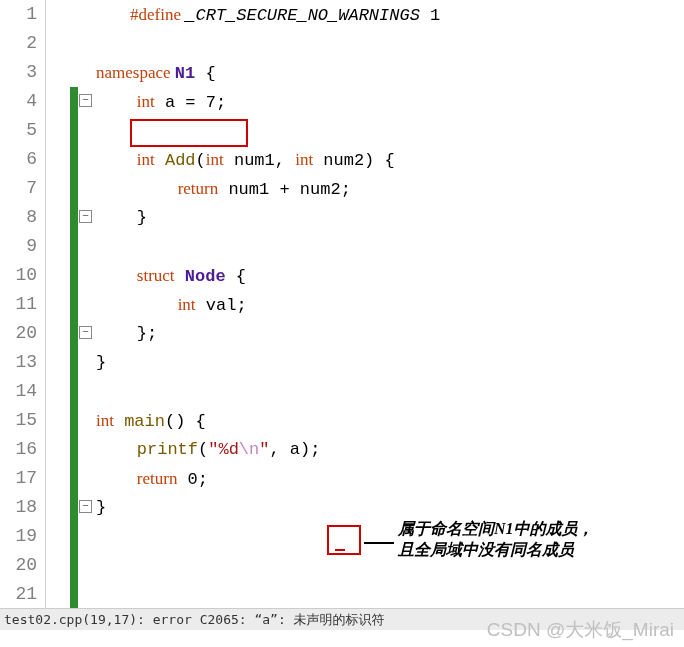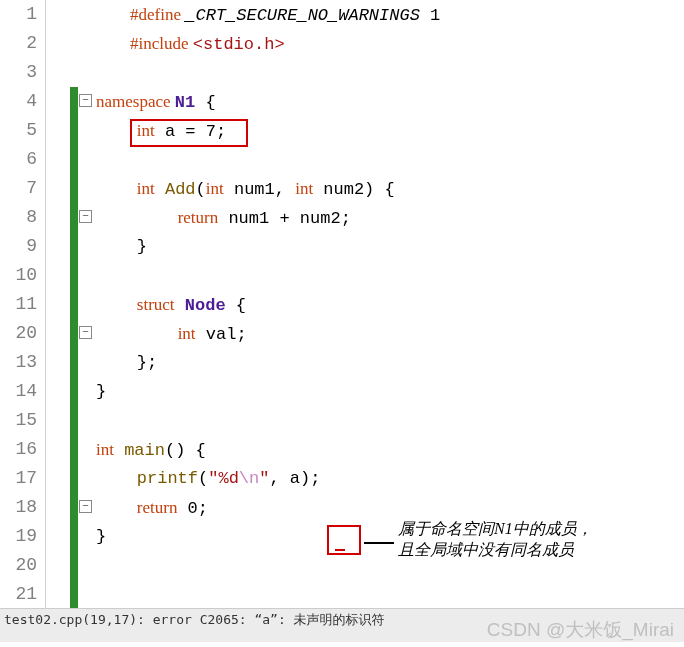--- a/index.html
+++ b/index.html
@@ -103,27 +103,27 @@
 }
 .annot-text {
   position: absolute;
   left: 398px;
   top: 518px;
   font-family: "KaiTi", "STKaiti", serif;
   font-size: 16px;
   font-style: italic;
   color: #000;
   line-height: 21px;
-  font-weight: normal;
+  font-weight: bold;
 }
 .error-bar {
   position: absolute;
   left: 0;
   top: 608px;
-  height: 34px;
+  height: 22px;
   width: 100%;
   background: #ececec;
   font-family: "SimSun", monospace;
   font-size: 13px;
   line-height: 22px;
   padding-left: 4px;
   color: #333;
   border-top: 1px solid #ccc;
 }
 .watermark {
@@ -168,21 +168,20 @@
 
   <div class="fold-col">
     <div class="fold-box" style="top:94px">−</div>
     <div class="fold-box" style="top:210px">−</div>
     <div class="fold-box" style="top:326px">−</div>
     <div class="fold-box" style="top:500px">−</div>
   </div>
 
   <div class="code">
     <div class="line"><span class="pad1"></span><span class="kw">#define </span><span class="mac">_CRT_SECURE_NO_WARNINGS</span><span> 1</span></div>
-    <div class="line"><span class="pad1"></span><span class="kw">#include </span><span class="str">&lt;stdio.h&gt;</span></div>
     <div class="line"></div>
     <div class="line"><span class="kw">namespace </span><span class="ty">N1</span><span> {</span></div>
     <div class="line"><span>    </span><span class="kw">int</span><span> a = 7;</span></div>
     <div class="line"></div>
     <div class="line"><span>    </span><span class="kw">int</span><span> </span><span class="fn">Add</span><span>(</span><span class="kw">int</span><span> num1, </span><span class="kw">int</span><span> num2) {</span></div>
     <div class="line"><span>        </span><span class="kw">return</span><span> num1 + num2;</span></div>
     <div class="line"><span>    }</span></div>
     <div class="line"></div>
     <div class="line"><span>    </span><span class="kw">struct</span><span> </span><span class="ty">Node</span><span> {</span></div>
     <div class="line"><span>        </span><span class="kw">int</span><span> val;</span></div>

